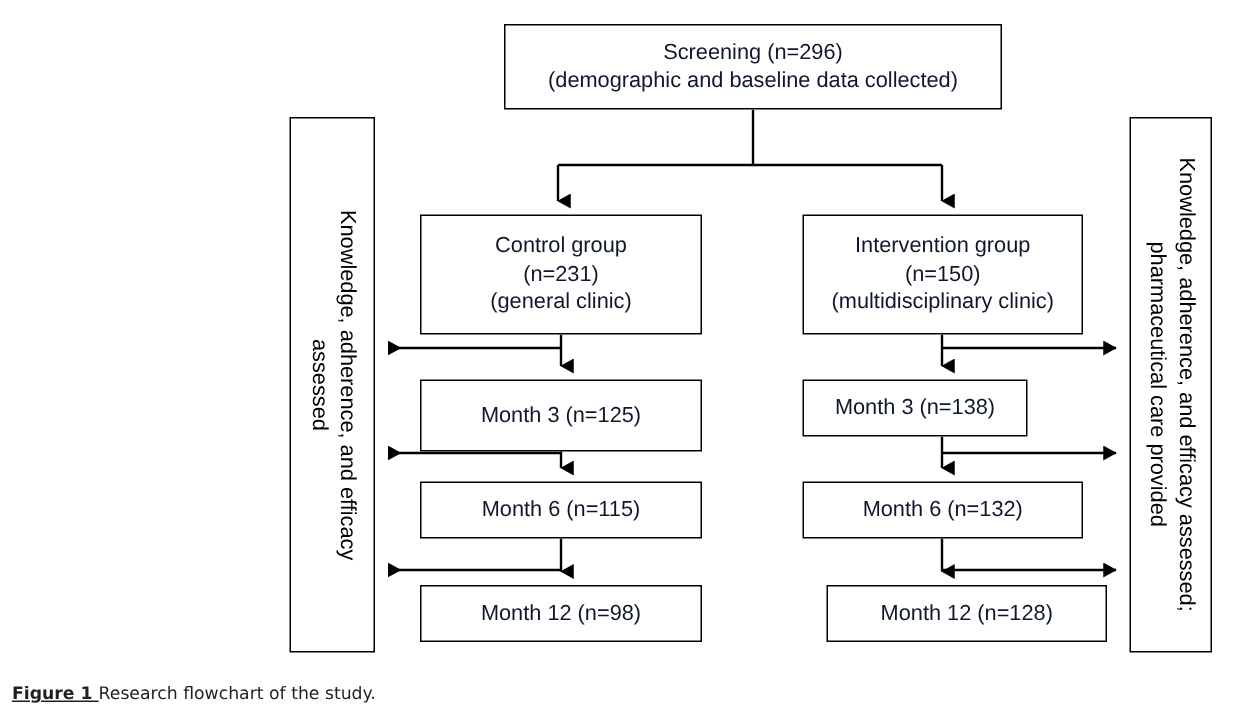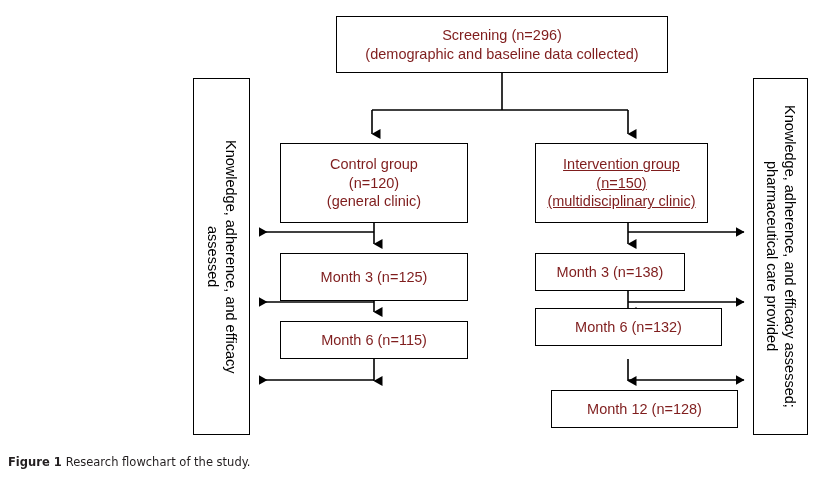--- a/index.html
+++ b/index.html
@@ -28,21 +28,21 @@
     position: absolute;
     box-sizing: border-box;
     border: 1.6px solid #000000;
     background: #ffffff;
     display: flex;
     align-items: center;
     justify-content: center;
     text-align: center;
     line-height: 1.28;
     font-size: 14.5px;
-    color: #7f1d1d;
+    color: #0f172a;
     z-index: 3;
   }
 
   .box .txt {
     display: block;
     white-space: pre-line;
     padding: 0 4px;
   }
 
   
@@ -56,33 +56,32 @@
   
   #control-box {
     left: 280px;
     top: 143px;
     width: 188px;
     height: 80px;
   }
   #intervention-box {
     left: 535px;
     top: 143px;
-    width: 173px;
+    width: 187px;
     height: 80px;
-    text-decoration: underline;
   }
 
   
   #ctrl-m3-box  { left: 280px; top: 253px; width: 188px; height: 48px; }
   #ctrl-m6-box  { left: 280px; top: 321px; width: 188px; height: 38px; align-items: center; }
   #ctrl-m12-box { left: 280px; top: 390px; width: 188px; height: 38px; }
 
   
   #intv-m3-box  { left: 535px; top: 253px; width: 150px; height: 38px; }
-  #intv-m6-box  { left: 535px; top: 308px; width: 187px; height: 38px; }
+  #intv-m6-box  { left: 535px; top: 321px; width: 187px; height: 38px; }
   #intv-m12-box { left: 551px; top: 390px; width: 187px; height: 38px; }
 
   
   .side-panel {
     position: absolute;
     box-sizing: border-box;
     border: 1.6px solid #000000;
     background: #ffffff;
     z-index: 4;
     display: flex;
@@ -116,20 +115,21 @@
     position: absolute;
     left: 8px;
     top: 455px;
     font-family: "DejaVu Sans", sans-serif;
     font-size: 11.5px;
     color: #231f20;
     white-space: nowrap;
   }
   #caption .cap-label {
     font-weight: bold;
+    text-decoration: underline;
   }
   #caption .cap-text {
     font-weight: normal;
   }
 
   
   #connectors {
     position: absolute;
     left: 0;
     top: 0;
@@ -192,35 +192,38 @@
 pharmaceutical care provided</span>
   </div>
 
   <div class="box" id="screening-box">
     <span class="txt">Screening (n=296)
 (demographic and baseline data collected)</span>
   </div>
 
   <div class="box" id="control-box">
     <span class="txt">Control group
-(n=120)
+(n=231)
 (general clinic)</span>
   </div>
   <div class="box" id="intervention-box">
     <span class="txt">Intervention group
 (n=150)
 (multidisciplinary clinic)</span>
   </div>
 
   <div class="box" id="ctrl-m3-box">
     <span class="txt">Month 3 (n=125)</span>
   </div>
   <div class="box" id="ctrl-m6-box">
     <span class="txt">Month 6 (n=115)</span>
   </div>
+  <div class="box" id="ctrl-m12-box">
+    <span class="txt">Month 12 (n=98)</span>
+  </div>
 
   <div class="box" id="intv-m3-box">
     <span class="txt">Month 3 (n=138)</span>
   </div>
   <div class="box" id="intv-m6-box">
     <span class="txt">Month 6 (n=132)</span>
   </div>
   <div class="box" id="intv-m12-box">
     <span class="txt">Month 12 (n=128)</span>
   </div>

